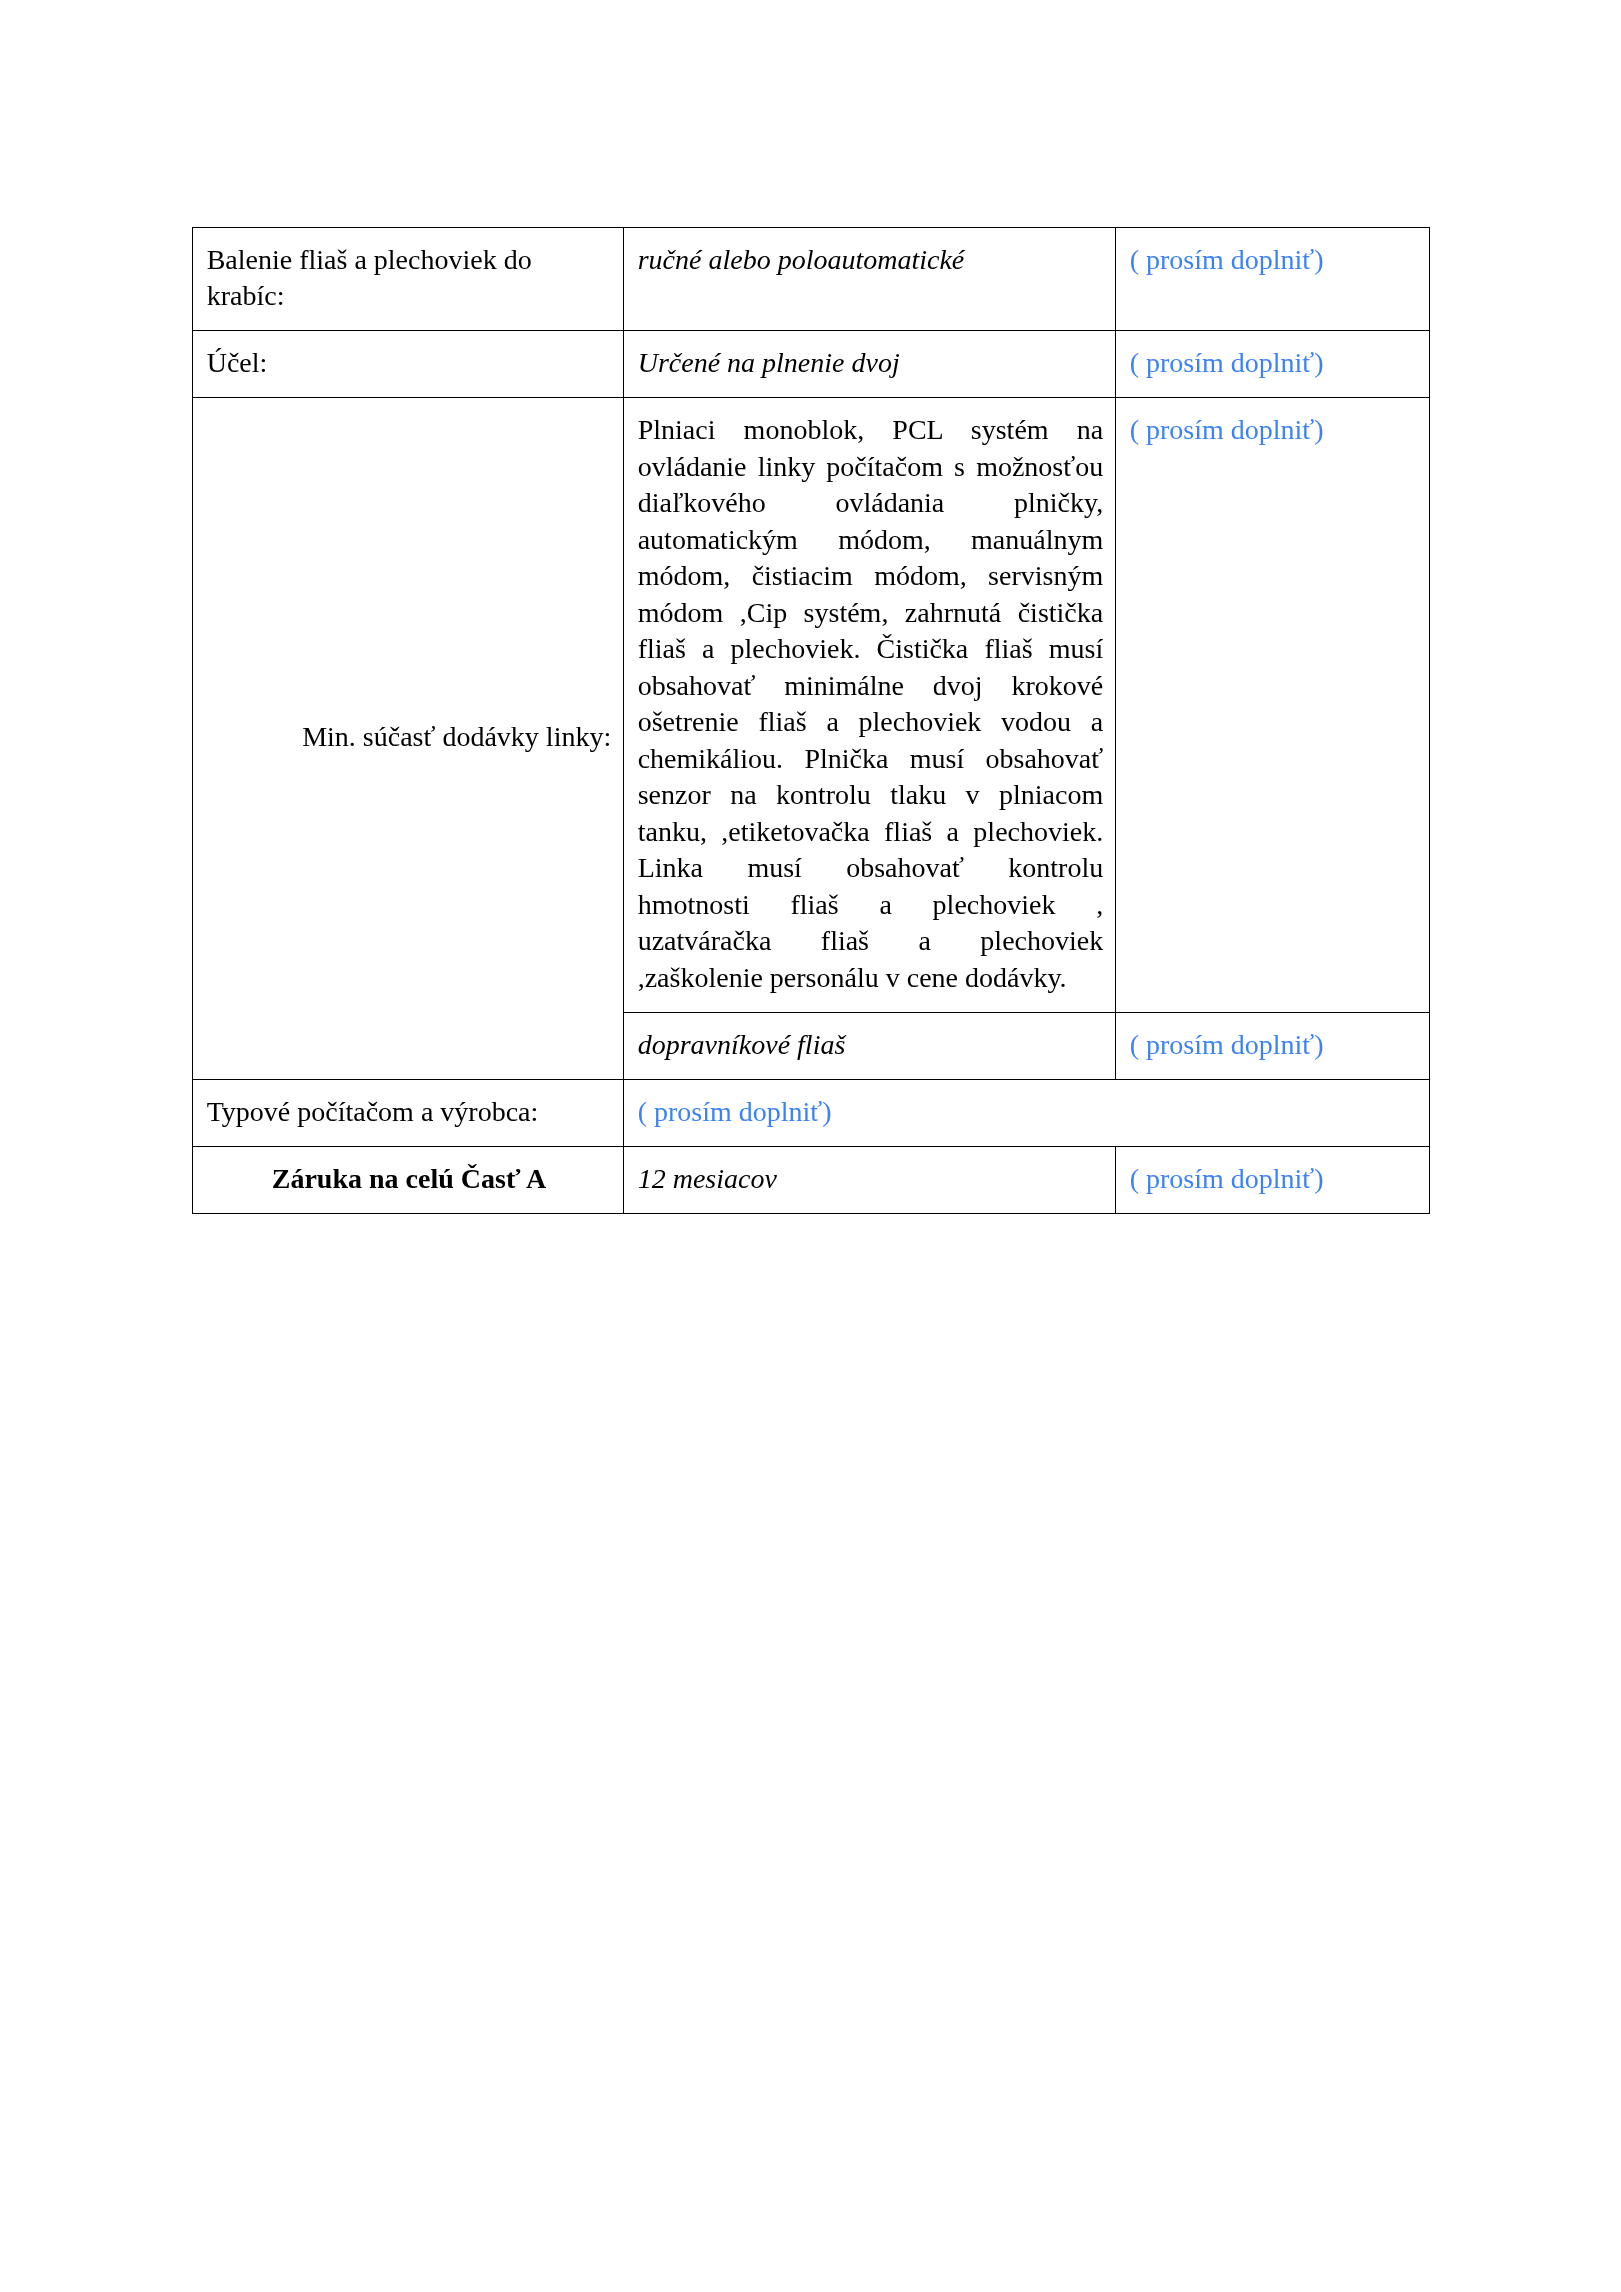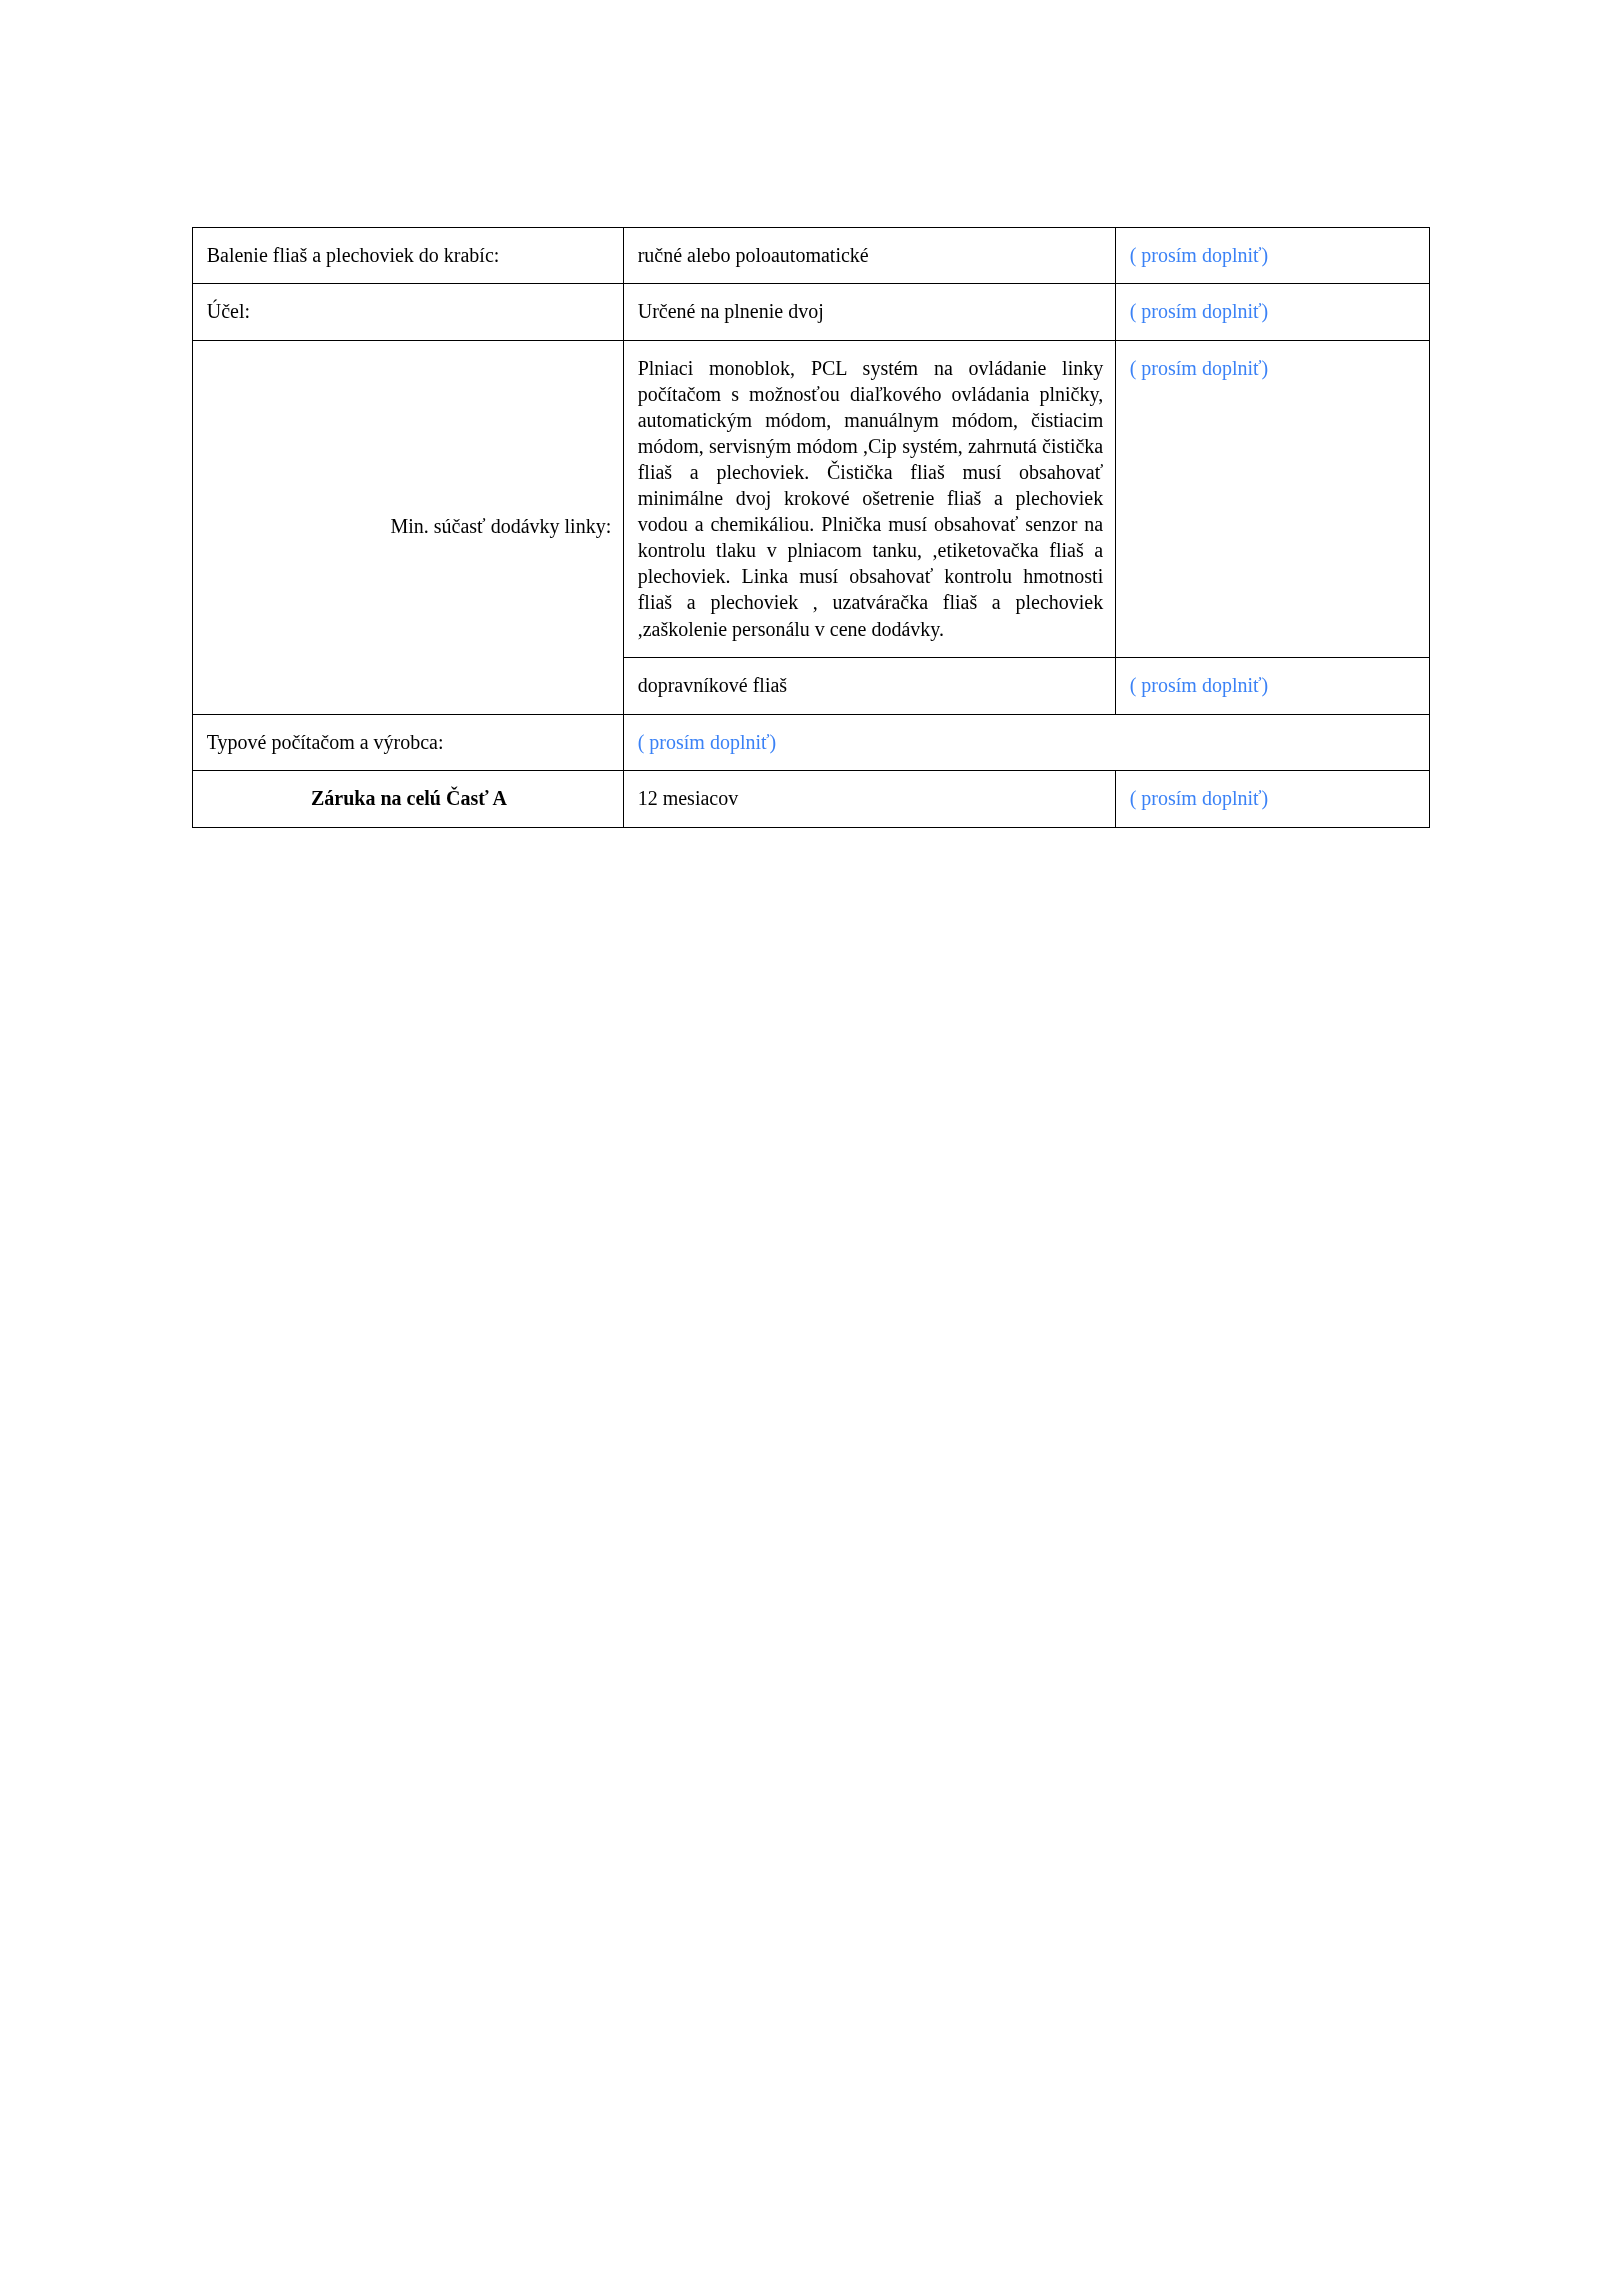--- a/index.html
+++ b/index.html
@@ -27,21 +27,21 @@
     left: 192px;
     top: 227px;
     width: 1237px;
     border-collapse: collapse;
     table-layout: fixed;
   }
   .doc-table td {
     border: 1.6px solid #000000;
     vertical-align: top;
     padding: 13.7px 11.8px 15.7px 13.7px;
-    font-size: 20px;
+    font-size: 28px;
     line-height: 1.305;
   }
   col.c1 { width: 431px; }
   col.c2 { width: 492px; }
   col.c3 { width: 314px; }
 
   .label-cell {
     font-size: 24px;
   }
   .label-cell.mid {
@@ -52,20 +52,21 @@
     font-weight: bold;
     text-align: center;
   }
   .fill {
     color: #3b82f6;
     font-size: 24px;
     white-space: nowrap;
   }
   .value-cell {
     font-size: 24px;
+    font-style: italic;
   }
   .long-text {
     font-size: 24px;
     line-height: 1.31;
     text-align: justify;
     text-justify: inter-word;
   }
   .pad-top-small { padding-top: 15.7px; }
 </style>
 </head>

